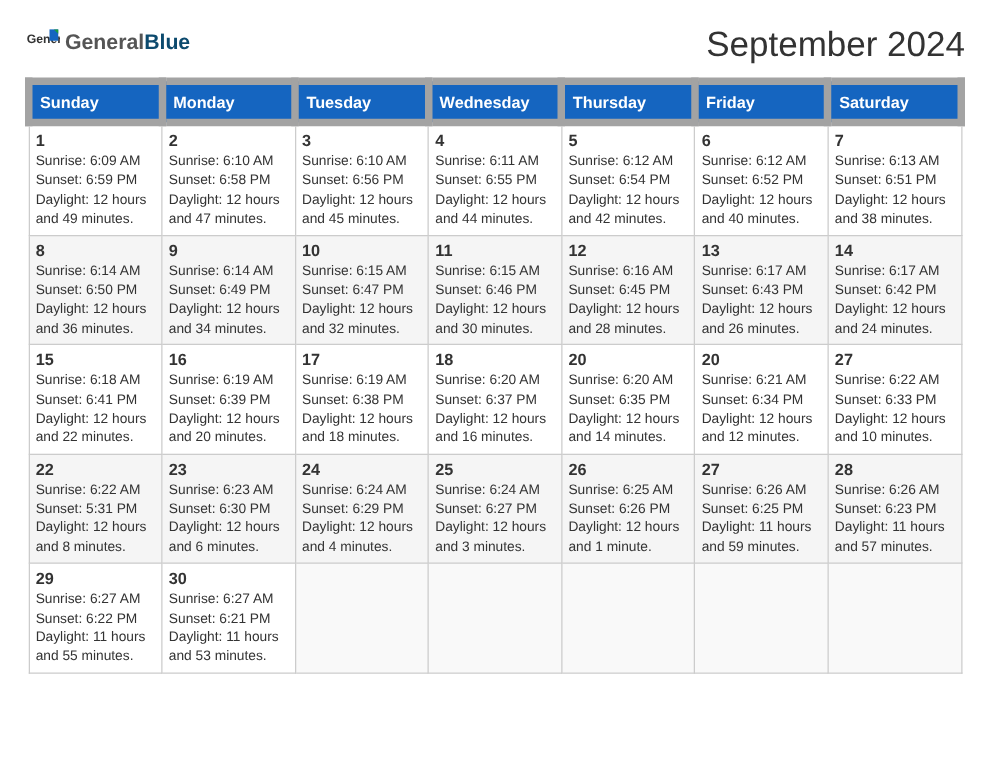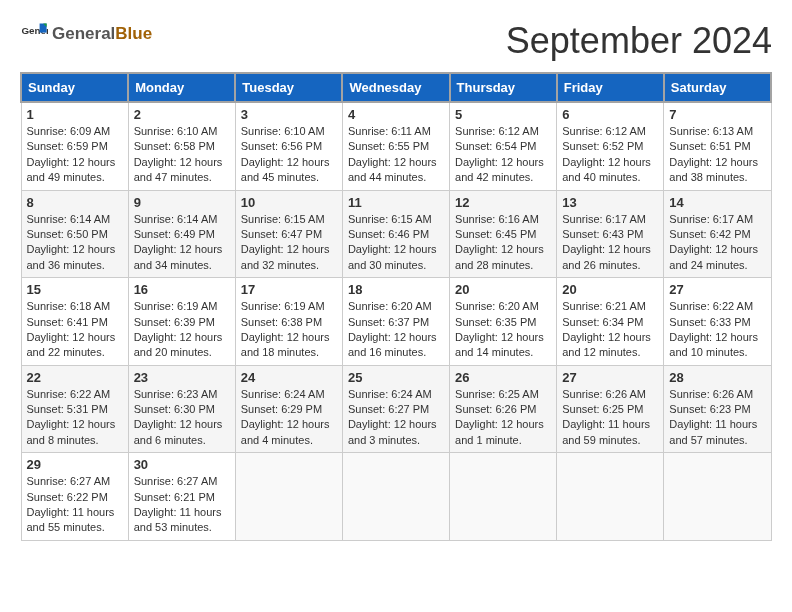--- a/index.html
+++ b/index.html
@@ -22,41 +22,41 @@
       gap: 4px;
     }
     .logo-icon {
       width: 28px;
       height: 28px;
     }
     .title-area {
       text-align: right;
     }
     .month-title {
-      font-size: 36px;
+      font-size: 28px;
       font-weight: normal;
       color: #333;
     }
     .location-title {
       font-size: 15px;
       color: #555;
     }
     .calendar-table {
       width: 100%;
       border-collapse: collapse;
       font-size: 11px;
     }
     .calendar-table th {
       background-color: #1565c0;
       color: #fff;
       text-align: left;
       padding: 6px 6px;
       font-size: 13px;
       font-weight: bold;
-      border: 2px solid #a3a3a3;
+      border: 6px solid #a3a3a3;
     }
     .calendar-table td {
       border: 1px solid #ccc;
       vertical-align: top;
       padding: 4px 5px;
       width: calc(100% / 7);
       min-height: 80px;
       color: #333;
       background: #fff;
     }
@@ -81,21 +81,21 @@
 </head>
 <body>
 
 <div class="header-area">
   <div class="logo">
     <svg class="logo-icon" viewBox="0 0 40 40" xmlns="http://www.w3.org/2000/svg">
       <text x="2" y="20" font-size="14" font-weight="bold" fill="#333">General</text>
       <path d="M28 5 L38 5 L38 18 L28 18 Z" fill="#1565c0"></path>
       <path d="M33 5 L38 10 L38 5 Z" fill="#1a9c3e"></path>
     </svg>
-    <div><span style="font-size:17px;font-weight:bold;color:#555;">General</span><span style="font-size:17px;font-weight:bold;color:#a16207;">Blue</span></div>
+    <div><span style="font-size:17px;font-weight:bold;color:#555;">General</span><span style="font-size:17px;font-weight:bold;color:#0c4a6e;">Blue</span></div>
   </div>
   <div class="title-area">
     <div class="month-title">September 2024</div>
   </div>
 </div>
 
 <table class="calendar-table">
   <thead>
     <tr>
     <th>Sunday</th>

